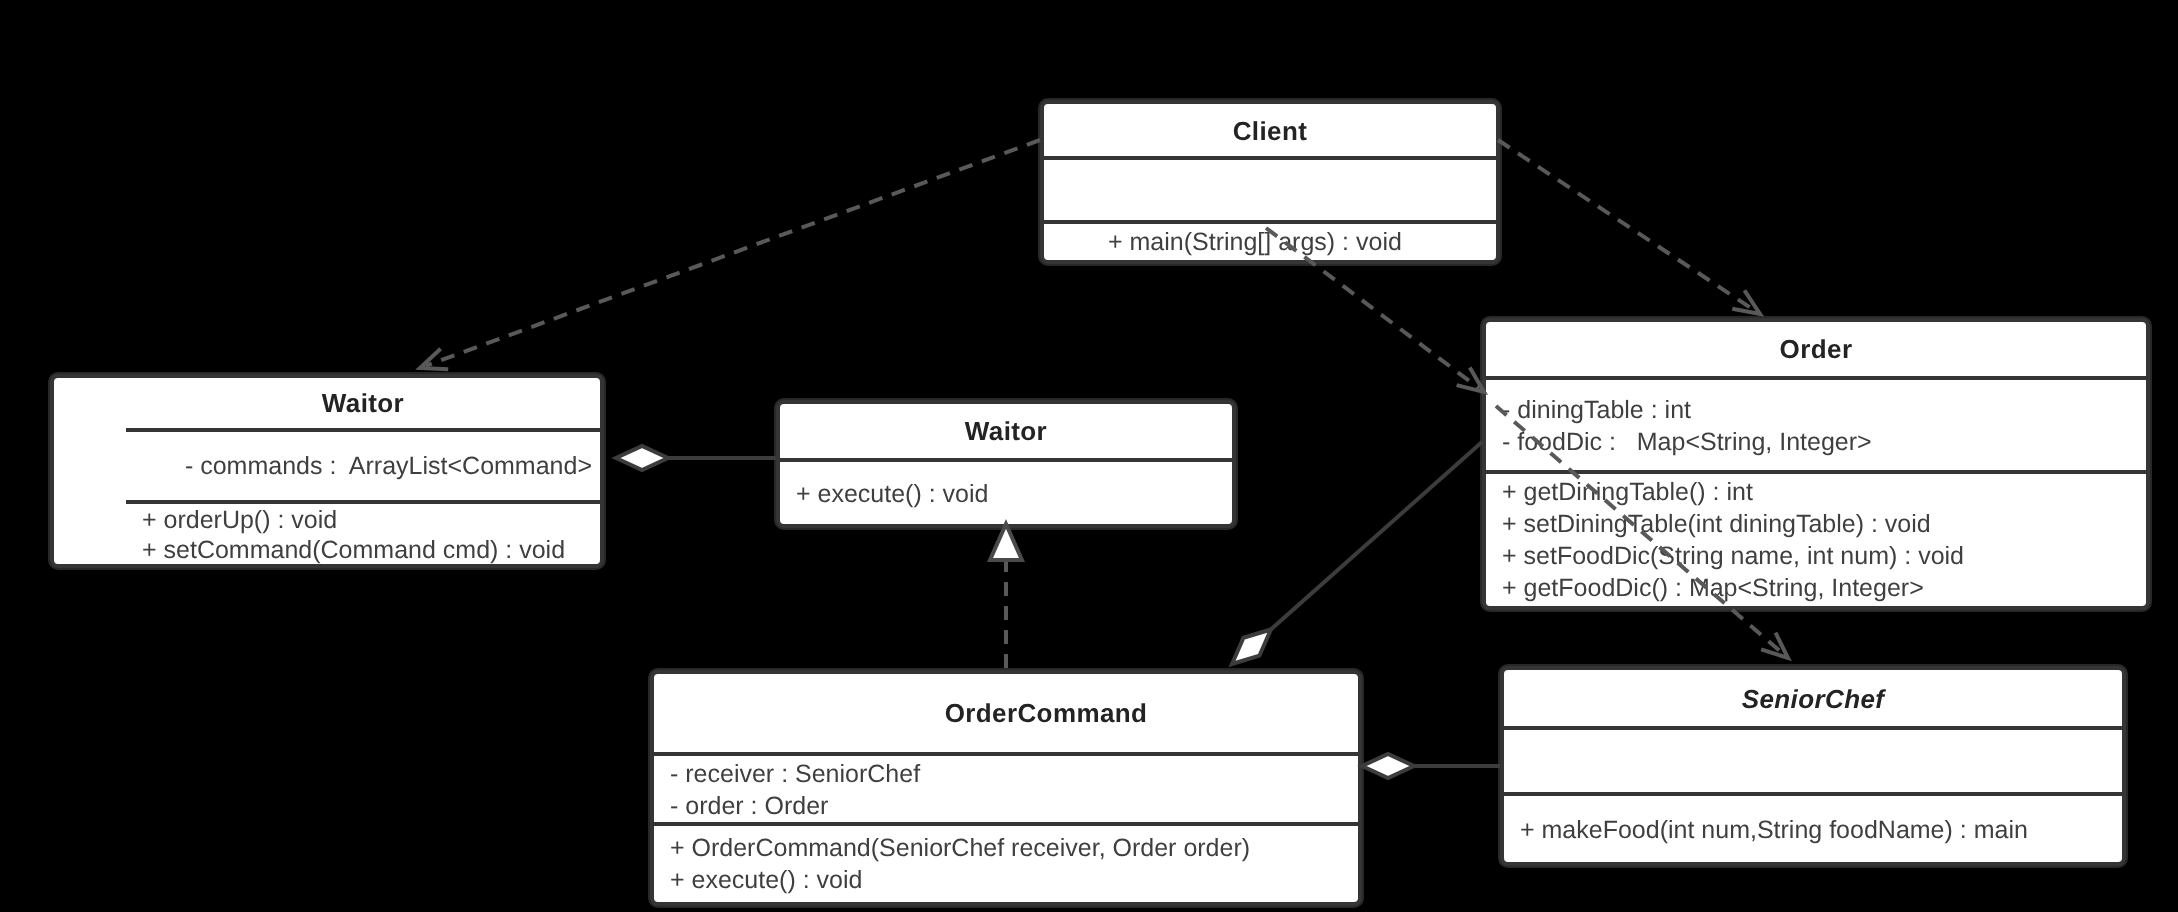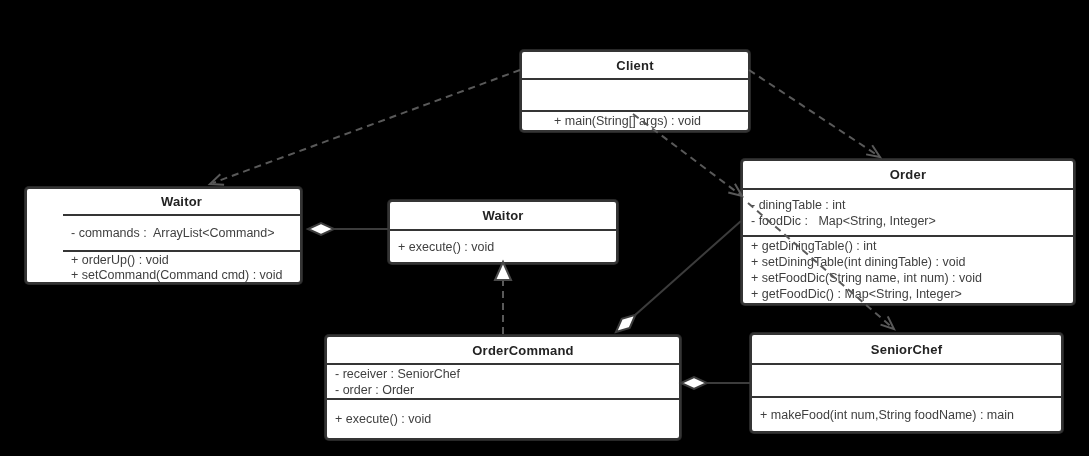--- a/index.html
+++ b/index.html
@@ -32,21 +32,21 @@
 <div id="canvas">
     <div class="cbox" style="left: 520px; top: 27px; width: 230px; margin-top: 23px;">
       <div class="ctitle" style="height: 26px;">Client</div>
       <div class="csec" style="height: 32px;"></div>
       <div class="csec" style="height: 20px; padding-left: 24px;">
         <div class="member">+ main(String[] args) : void</div>
       </div>
     </div>
     <div class="cbox" style="left: 25px; top: 187px; width: 277px; padding-left: 36px;">
       <div class="ctitle" style="height: 25px;">Waitor</div>
-      <div class="csec" style="height: 36px;">
+      <div class="csec" style="height: 36px; align-items: flex-end;">
         <div class="member">- commands :  ArrayList&lt;Command&gt;</div>
       </div>
       <div class="csec" style="height: 32px;">
         <div class="member">+ orderUp() : void</div>
         <div class="member">+ setCommand(Command cmd) : void</div>
       </div>
     </div>
     <div class="cbox" style="left: 388px; top: 200px; width: 230px;">
       <div class="ctitle" style="height: 27px;">Waitor</div>
       <div class="csec" style="height: 33px;">
@@ -60,31 +60,32 @@
         <div class="member">- foodDic :   Map&lt;String, Integer&gt;</div>
       </div>
       <div class="csec" style="height: 68px;">
         <div class="member">+ getDiningTable() : int</div>
         <div class="member">+ setDiningTable(int diningTable) : void</div>
         <div class="member">+ setFoodDic(String name, int num) : void</div>
         <div class="member">+ getFoodDic() : Map&lt;String, Integer&gt;</div>
       </div>
     </div>
     <div class="cbox" style="left: 325px; top: 335px; width: 356px;">
-      <div class="ctitle" style="height: 26px; padding-left: 40px;">OrderCommand</div>
+      <div class="ctitle" style="height: 39px; padding-left: 40px;">OrderCommand</div>
       <div class="csec" style="height: 35px;">
         <div class="member">- receiver : SeniorChef</div>
         <div class="member">- order : Order</div>
       </div>
       <div class="csec" style="height: 40px;">
+        <div class="member">+ OrderCommand(SeniorChef receiver, Order order)</div>
         <div class="member">+ execute() : void</div>
       </div>
     </div>
     <div class="cbox" style="left: 750px; top: 333px; width: 313px;">
-      <div class="ctitle" style="height: 28px;">SeniorChef</div>
+      <div class="ctitle" style="height: 28px; font-style: italic;">SeniorChef</div>
       <div class="csec" style="height: 33px;"></div>
       <div class="csec" style="height: 35px;">
         <div class="member">+ makeFood(int num,String foodName) : main</div>
       </div>
     </div>
     <svg class="edges" width="1089" height="456">
       <g>
         <line x1="520" y1="70" x2="212.81564913159738" y2="182.9645677387029" stroke="#595959" stroke-width="2" stroke-dasharray="7 5"></line>
         <polyline points="220.30285375787736,174.35110345978399 210,184 224.09943871596676,184.6751502756411" fill="none" stroke="#595959" stroke-width="2"></polyline>
       </g>

